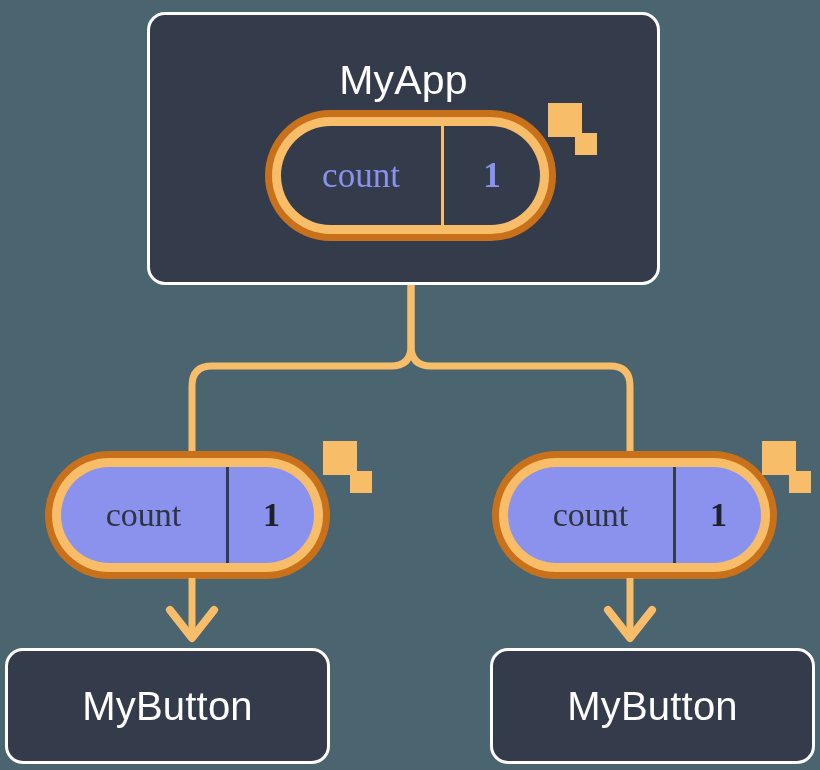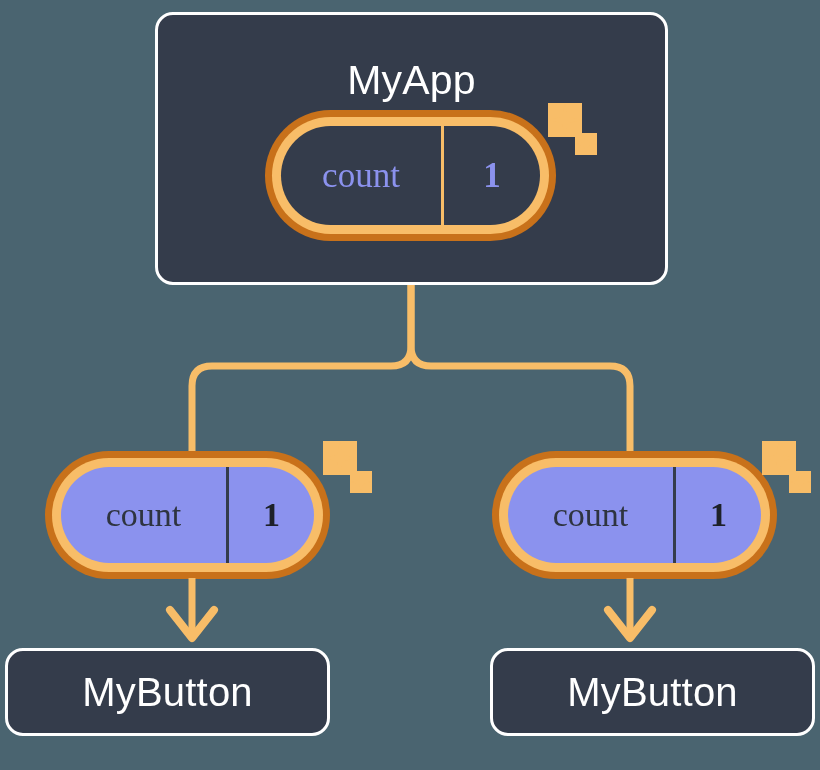--- a/index.html
+++ b/index.html
@@ -32,35 +32,35 @@
     left: 0;
     right: 0;
     text-align: center;
     color: #ffffff;
     font-size: 40px;
     font-weight: 400;
     letter-spacing: 0.2px;
   }
 
   #app-card {
-    left: 155px;
+    left: 147px;
     top: 12px;
     width: 513px;
     height: 273px;
     text-decoration: underline;
   }
   #app-card .card-title {
     top: 42px;
     font-size: 41px;
   }
 
   .button-card {
     top: 648px;
     width: 325px;
-    height: 88px;
+    height: 116px;
     display: flex;
     align-items: center;
     justify-content: center;
   }
   #button-card-left  { left: 5px; }
   #button-card-right { left: 490px; }
   .button-label {
     color: #ffffff;
     font-size: 40px;
     font-weight: 400;

